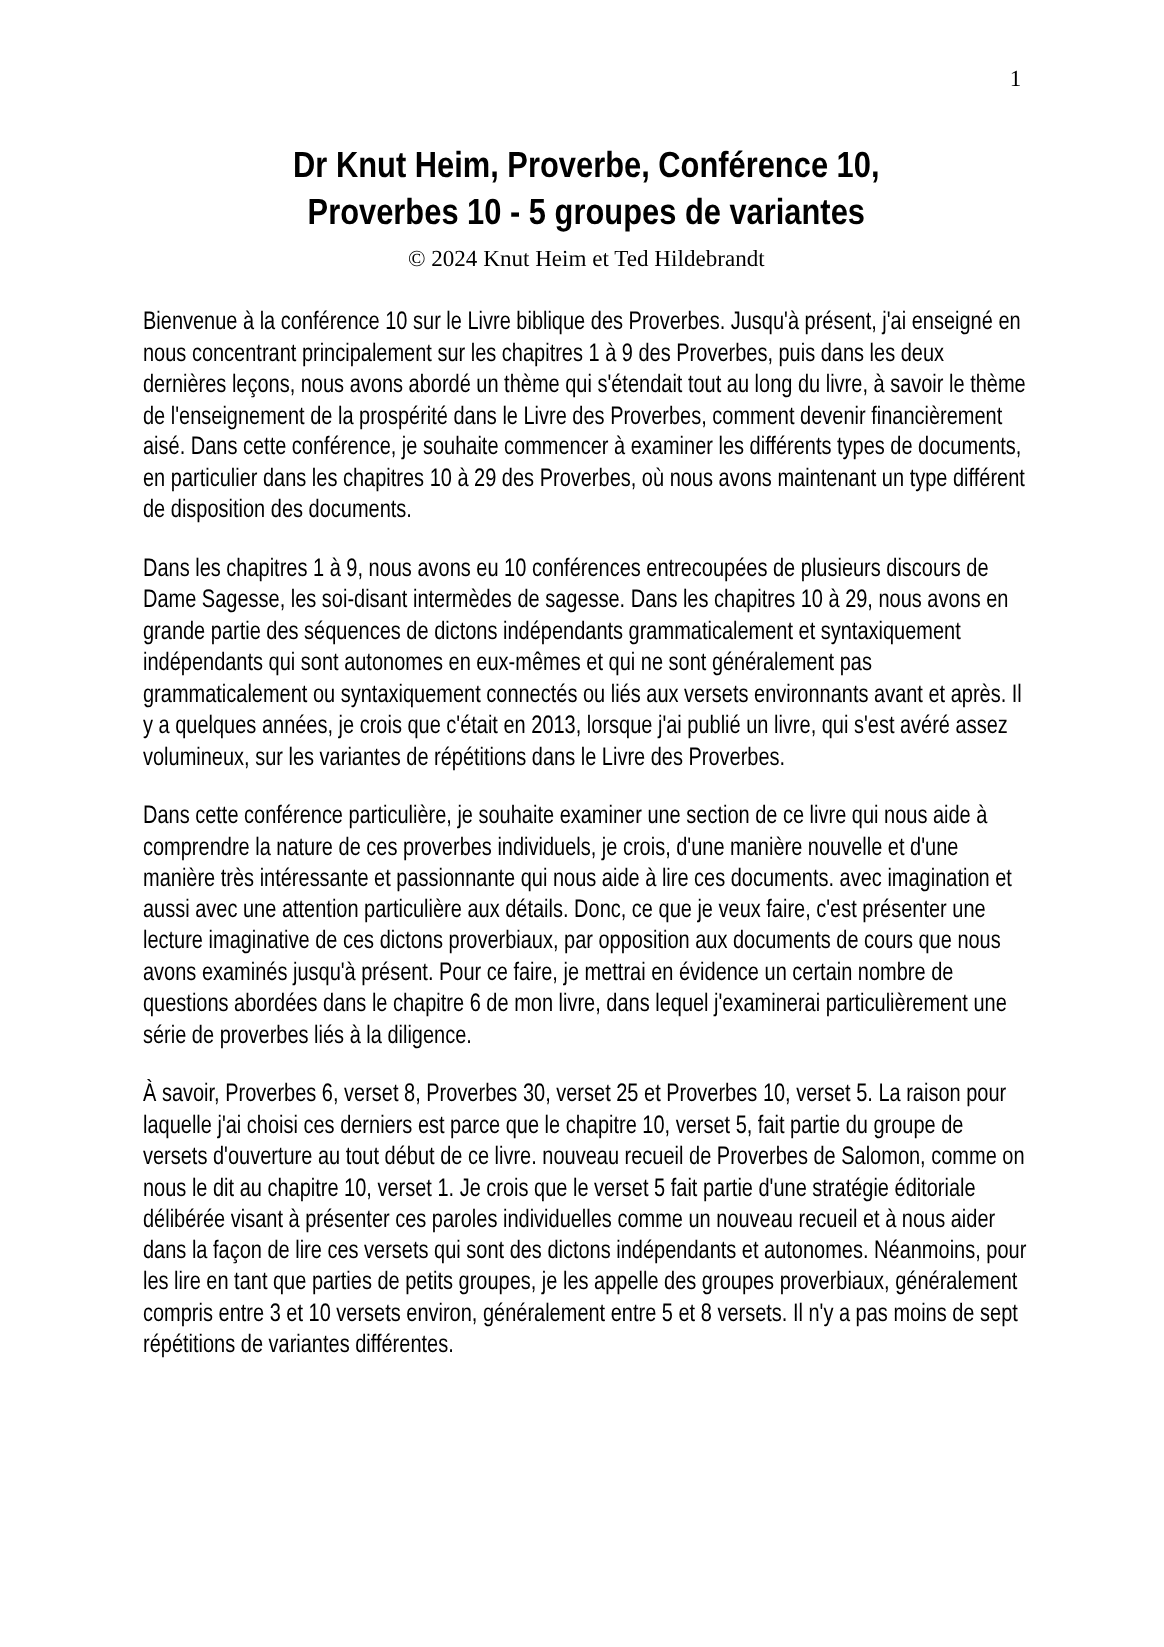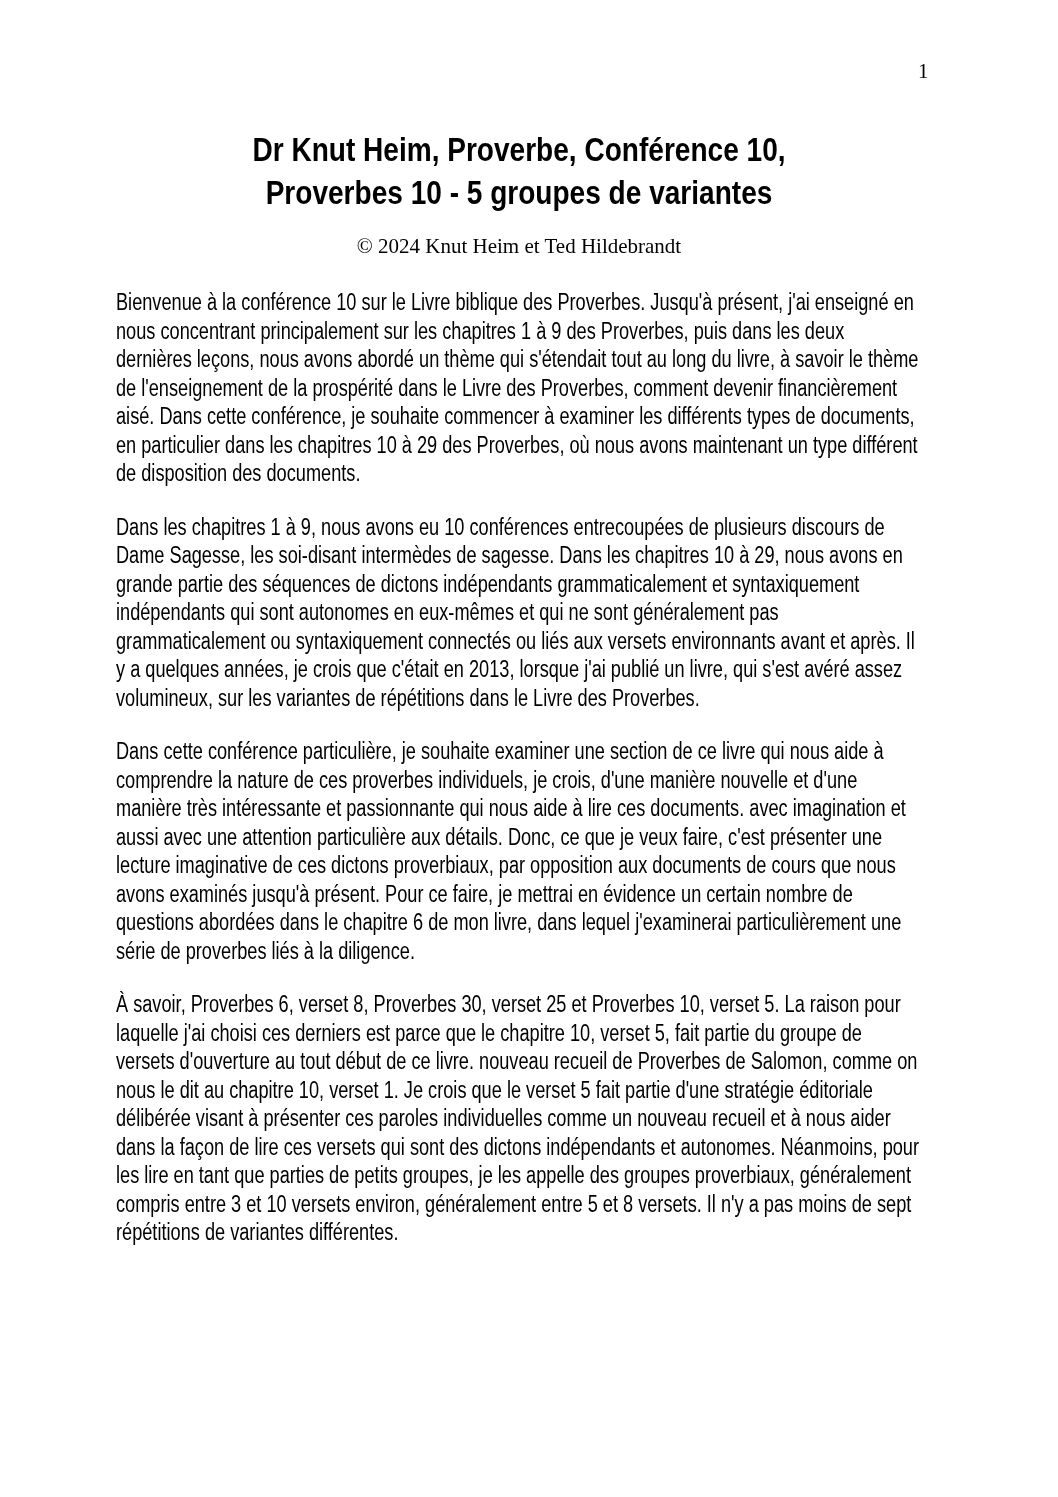--- a/index.html
+++ b/index.html
@@ -20,40 +20,40 @@
     position: absolute;
     top: 58px;
     left: 918px;
     font-family: "Liberation Serif", serif;
     font-size: 21px;
     line-height: 26px;
     color: #000000;
   }
   .content {
     position: absolute;
-    left: 116px;
+    left: 130px;
     top: 128px;
     width: 806px;
   }
   h1.doc-title {
     margin: 0;
     padding: 0;
     text-align: center;
     font-weight: bold;
     font-size: 33px;
     line-height: 43px;
     transform: scaleX(0.85);
     transform-origin: center top;
     white-space: nowrap;
   }
   .title-line {
     display: block;
   }
   .copyright {
-    margin-top: 19px;
+    margin-top: 8px;
     text-align: center;
     font-family: "Liberation Serif", serif;
     font-size: 21px;
     line-height: 27px;
   }
   .body-text {
     margin-top: 28px;
     width: 1019px;               
     transform: scaleX(0.79);
     transform-origin: left top;

